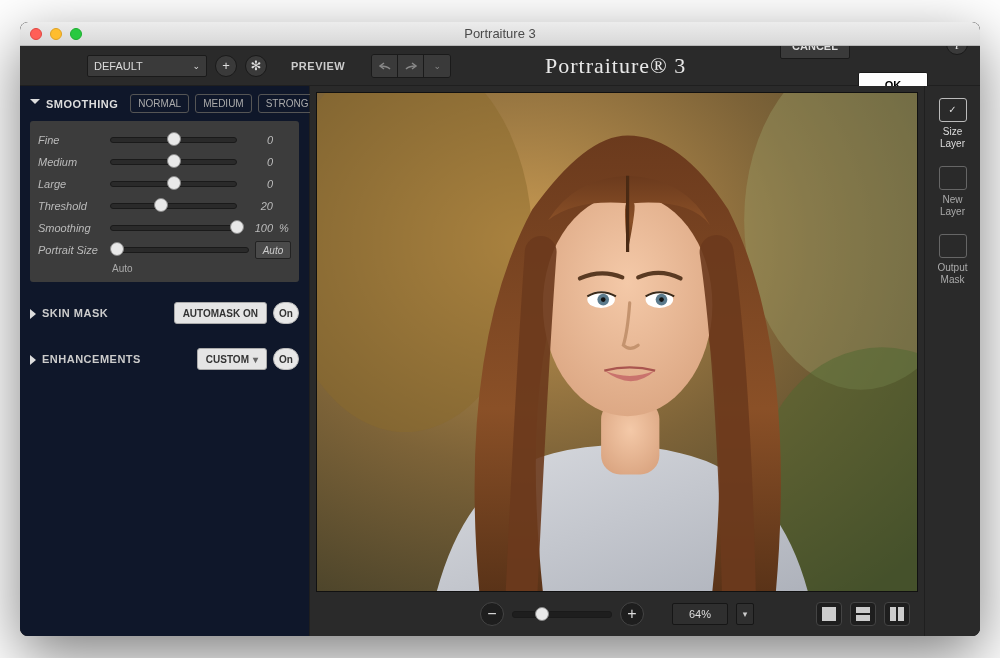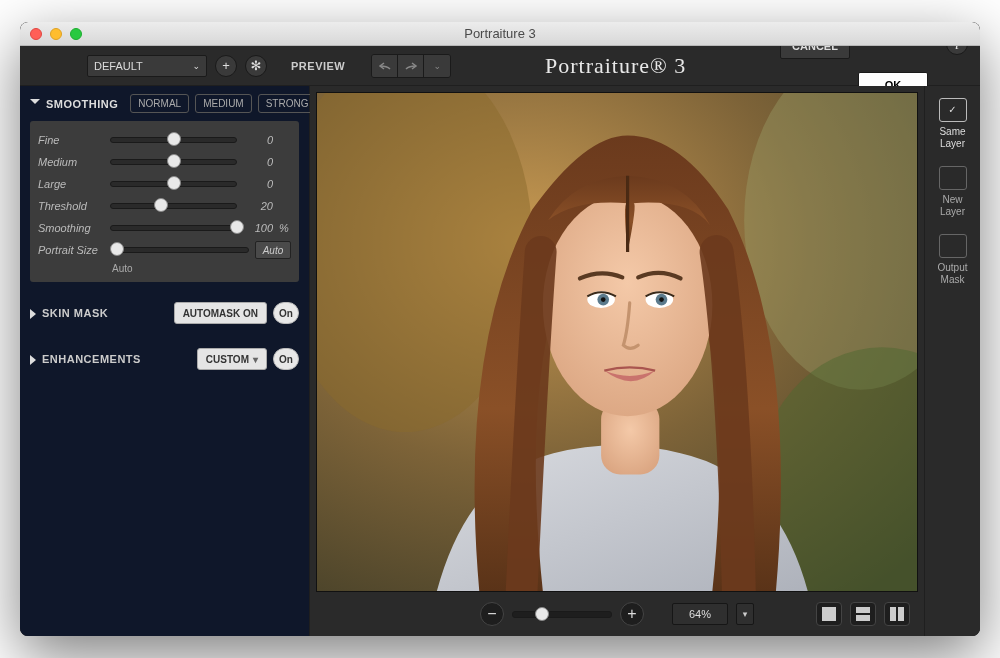--- a/index.html
+++ b/index.html
@@ -494,21 +494,21 @@
             </div>
         </div>
       </div>
     </div>
 
     <div class="rightbar">
       <div class="layer-opt selected">
         <div class="layer-box">
             <span>✓</span>
           </div>
-        <span style="white-space:pre-line">Same
+        <span style="white-space:pre-line">Size
 Layer</span>
       </div>
       <div class="layer-opt">
         <div class="layer-box"></div>
         <span style="white-space:pre-line">New
 Layer</span>
       </div>
       <div class="layer-opt">
         <div class="layer-box"></div>
         <span style="white-space:pre-line">Output

